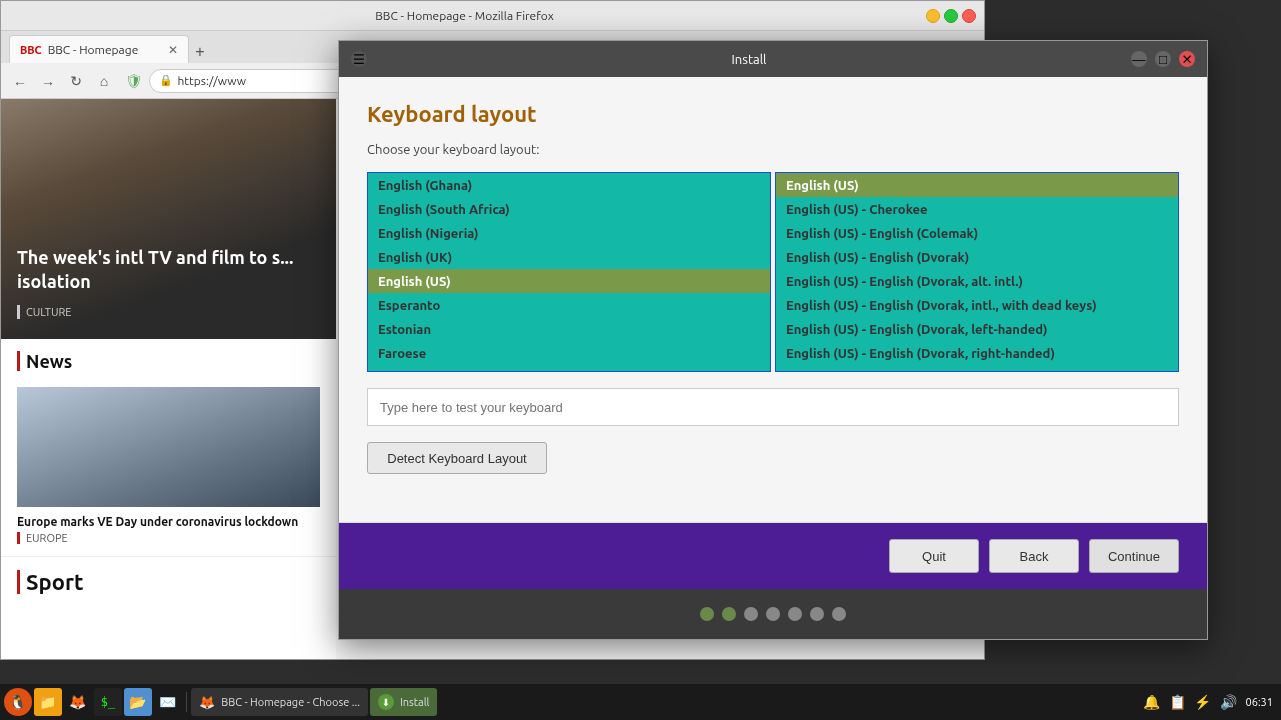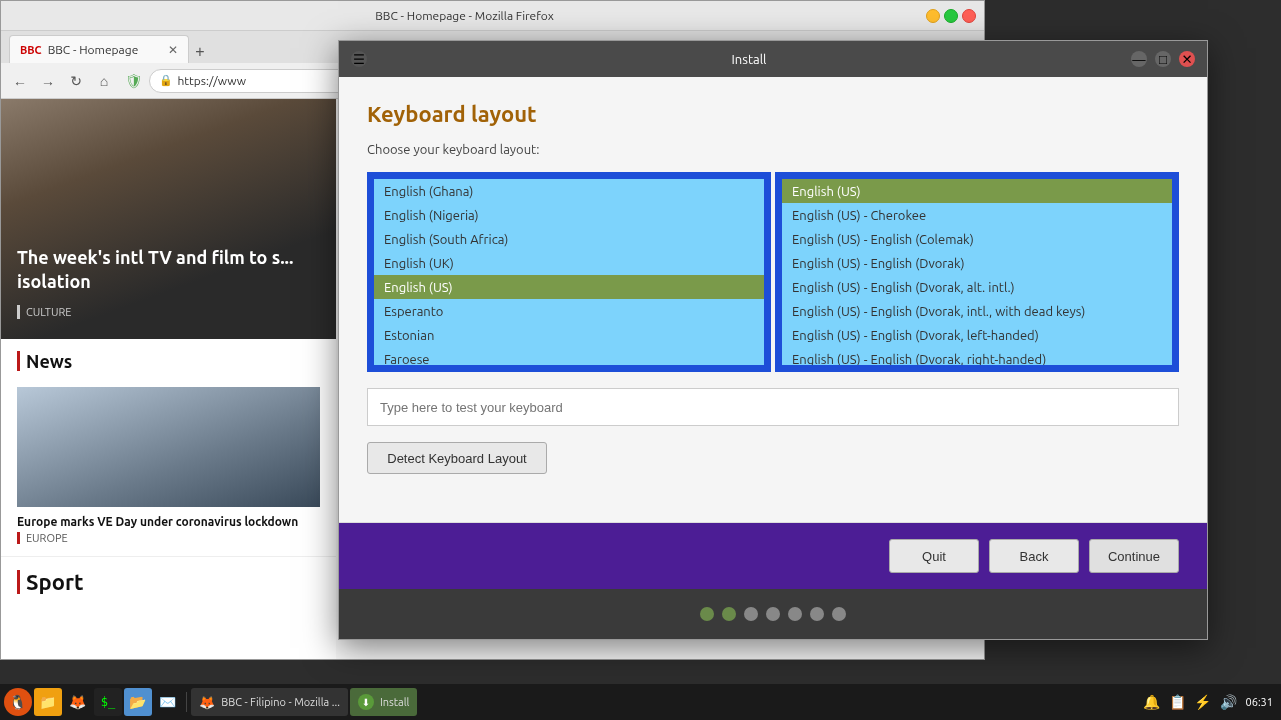--- a/index.html
+++ b/index.html
@@ -267,23 +267,24 @@
       font-size: 13px;
       color: #444;
     }
     .layout-lists {
       display: flex;
       gap: 4px;
       height: 200px;
     }
     .layout-list {
       flex: 1;
-      border: 7px solid #1d4ed8;
-      background: #7dd3fc;
+      border: 1px solid #1d4ed8;
+      background: #14b8a6;
       overflow-y: auto;
+      font-weight: bold;
     }
     .layout-list-item {
       padding: 5px 10px;
       font-size: 13px;
       color: #333;
       cursor: pointer;
     }
     .layout-list-item.selected {
       background: #7a9a4a;
       color: white;
@@ -472,22 +473,22 @@
 
   <div class="dialog-content">
     <div class="dialog-heading">Keyboard layout</div>
     <div class="dialog-subtitle">Choose your keyboard layout:</div>
 
     <div class="layout-lists">
 
       <div class="layout-list" id="left-list">
 
       <div class="layout-list-item">English (Ghana)</div>
+          <div class="layout-list-item">English (South Africa)</div>
           <div class="layout-list-item">English (Nigeria)</div>
-          <div class="layout-list-item">English (South Africa)</div>
           <div class="layout-list-item">English (UK)</div>
           <div class="layout-list-item selected">English (US)</div>
           <div class="layout-list-item">Esperanto</div>
           <div class="layout-list-item">Estonian</div>
           <div class="layout-list-item">Faroese</div>
           <div class="layout-list-item">Filipino</div>
         </div>
 
       <div class="layout-list" id="right-list">
 
@@ -558,21 +559,21 @@
   </div>
 
   <div class="taskbar-app" style="width:28px;height:28px;background:transparent;border-radius:3px;display:flex;align-items:center;justify-content:center;">
     <span style="font-size:14px;">✉️</span>
   </div>
 
   <div class="taskbar-sep"></div>
 
   <div class="taskbar-app" style="background:#333;border-radius:3px;padding:0 8px;">
     <span style="font-size:13px;">🦊</span>
-    <span style="color:#ddd;font-size:11px;">BBC - Filipino - Mozilla ...</span>
+    <span style="color:#ddd;font-size:11px;">BBC - Homepage - Choose ...</span>
   </div>
 
   <div class="taskbar-app" style="background:#4a6a3a;border-radius:3px;padding:0 8px;">
     <span style="font-size:13px;background:#5a9a3a;border-radius:50%;width:16px;height:16px;display:flex;align-items:center;justify-content:center;color:white;font-size:10px;">⬇</span>
     <span style="color:#ddd;font-size:11px;">Install</span>
   </div>
 
   <div class="taskbar-right">
     <span style="color:#aaa;font-size:14px;">🔔</span>
     <span style="color:#aaa;font-size:14px;">📋</span>

